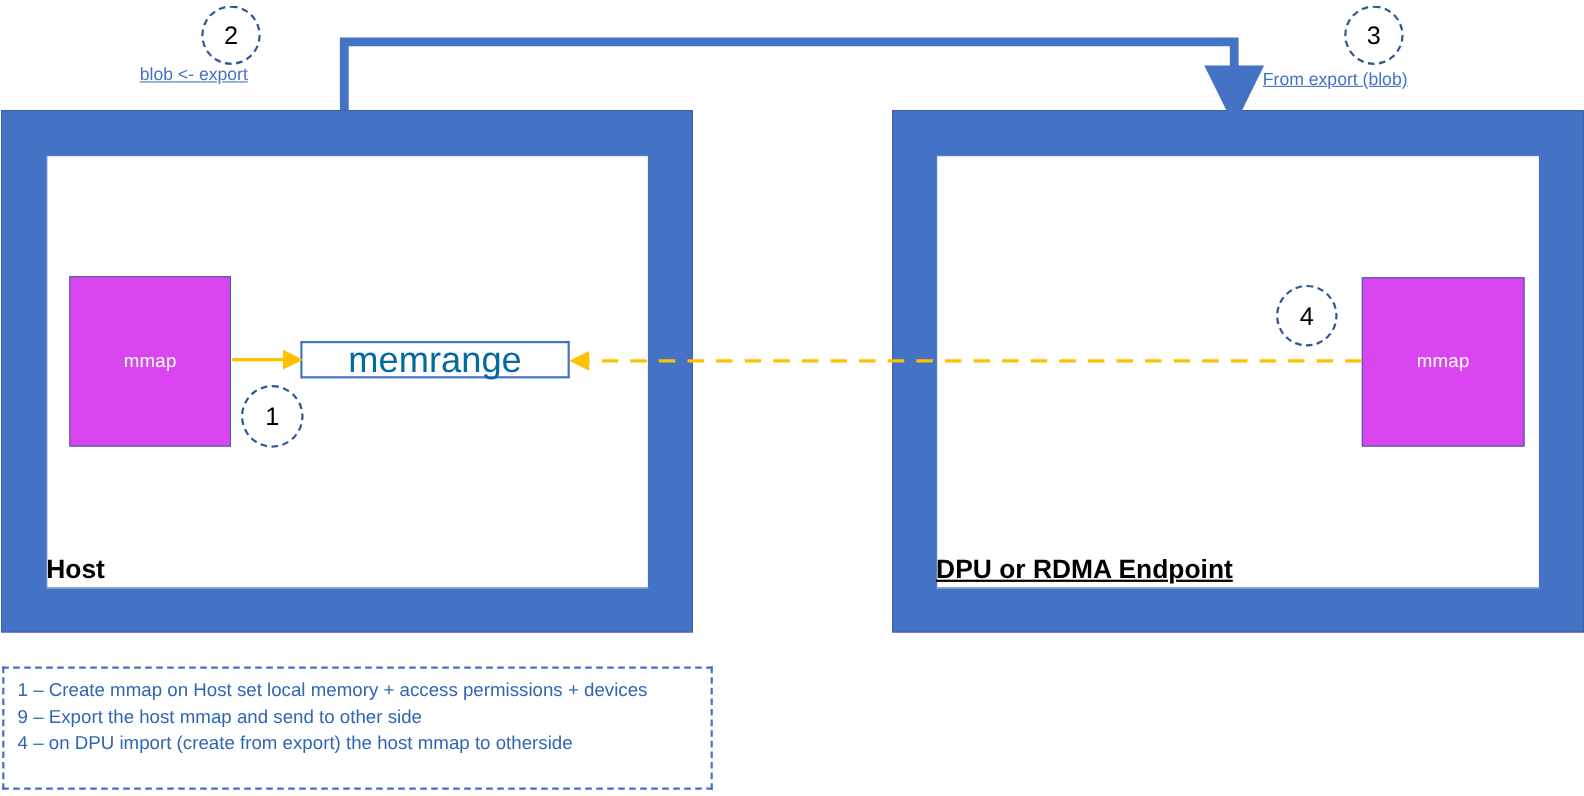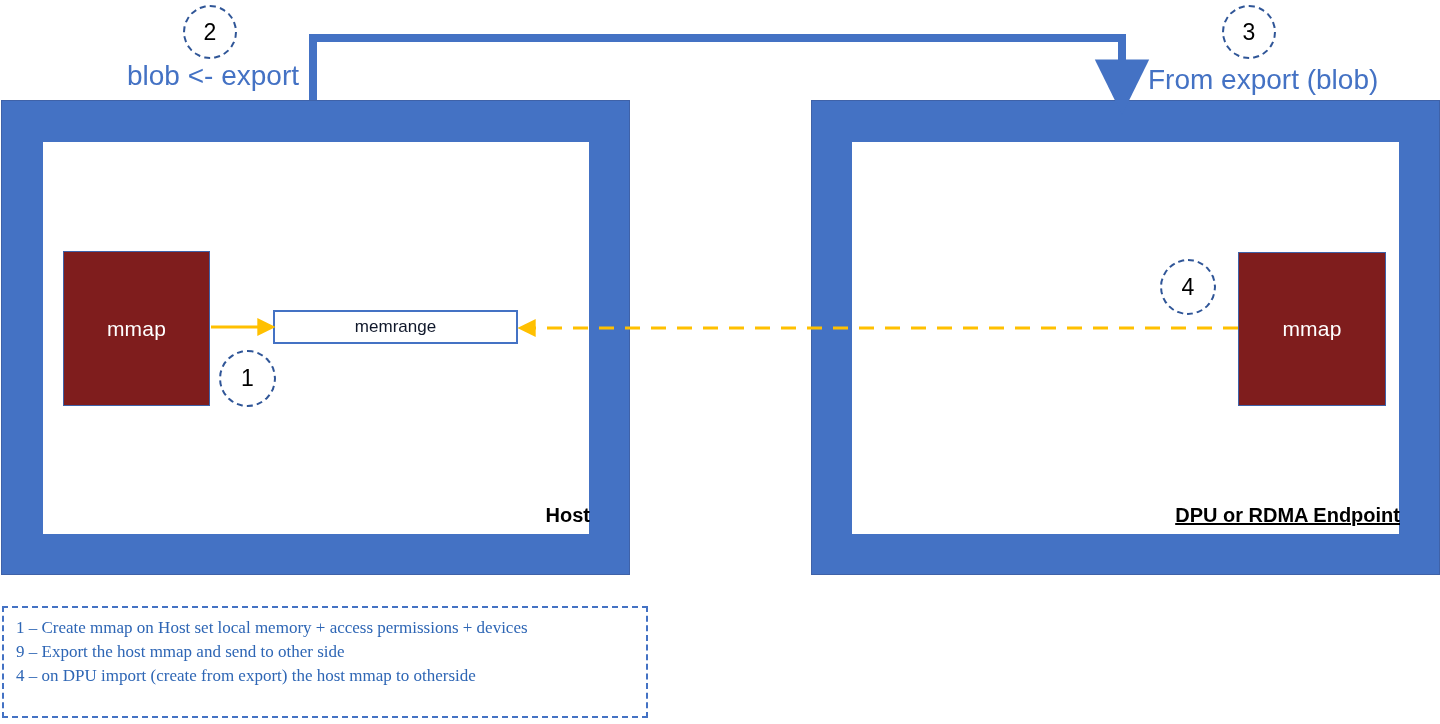--- a/index.html
+++ b/index.html
@@ -26,49 +26,49 @@
     border: 1px solid #3f62a8;
   }
   .machine-inner {
     position: absolute;
     box-sizing: border-box;
     background: #ffffff;
     border: 1px solid #4472c4;
   }
   .machine-label {
     position: absolute;
-    font-size: 20px;
+    font-size: 24px;
     font-weight: bold;
     color: #000000;
-    text-align: right;
+    text-align: left;
     white-space: nowrap;
   }
 
   
   .block {
     position: absolute;
     box-sizing: border-box;
-    background: #7f1d1d;
+    background: #d946ef;
     border: 1px solid #3f62a8;
     color: #ffffff;
-    font-size: 21px;
+    font-size: 17px;
     display: flex;
     align-items: center;
     justify-content: center;
     letter-spacing: 0.2px;
   }
 
   
   .memrange {
     position: absolute;
     box-sizing: border-box;
     background: #ffffff;
     border: 2px solid #4472c4;
-    color: #0f172a;
-    font-size: 17px;
+    color: #0369a1;
+    font-size: 33px;
     display: flex;
     align-items: center;
     justify-content: center;
   }
 
   
   .step-circle {
     position: absolute;
     box-sizing: border-box;
     border: 2px dashed #2f5597;
@@ -77,39 +77,39 @@
     color: #000000;
     font-size: 23px;
     display: flex;
     align-items: center;
     justify-content: center;
   }
 
   
   .callout {
     position: absolute;
-    font-size: 28px;
+    font-size: 16px;
     color: #4472c4;
     white-space: nowrap;
+    text-decoration: underline;
   }
 
   
   .legend {
     position: absolute;
     box-sizing: border-box;
     border: 2px dashed #4472c4;
     background: #ffffff;
     padding: 8px 10px 6px 12px;
   }
   .legend-line {
     font-size: 17px;
     color: #2e66b5;
     line-height: 1.42;
     white-space: nowrap;
-    font-family: Liberation Serif, serif;
   }
 
   
   #arrows {
     position: absolute;
     left: 0;
     top: 0;
     width: 1440px;
     height: 724px;
     pointer-events: none;

